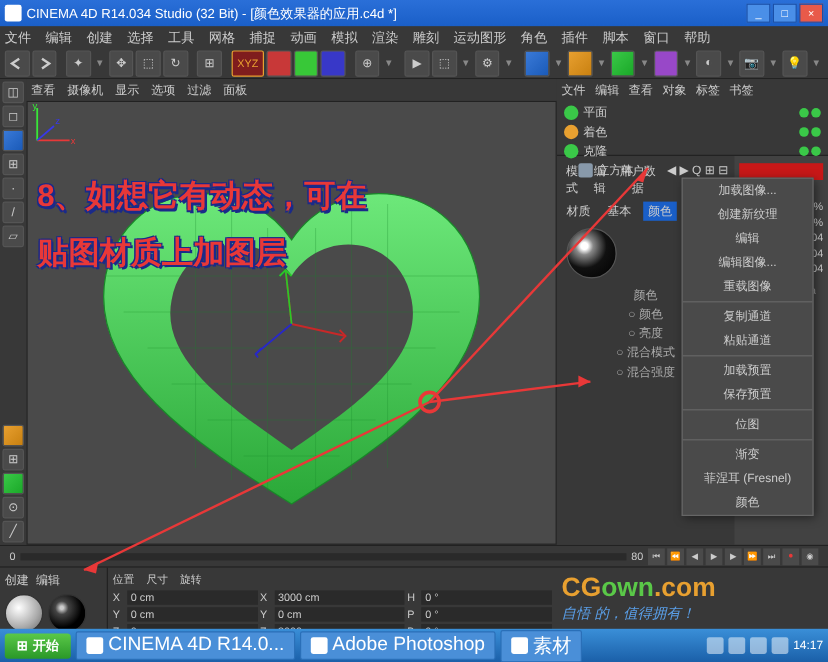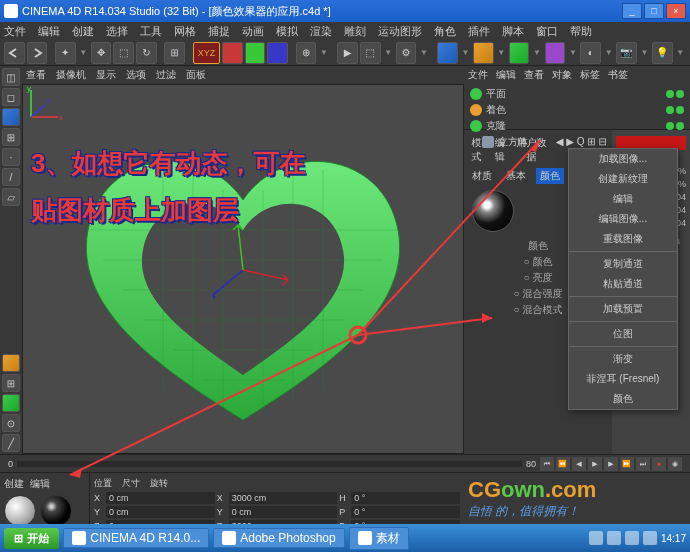--- a/index.html
+++ b/index.html
@@ -90,21 +90,21 @@
 
 .right-footer { width: 226px; padding: 4px; position: relative; }
 .cgown { font-size: 22px; font-weight: bold; }
 .cgown .cg { color: #e8a030; }
 .cgown .own { color: #5ac848; }
 .cgown .com { color: #e8a030; }
 .slogan { font-size: 12px; color: #5a9fe8; font-style: italic; }
 
 .taskbar { position: absolute; bottom: 0; left: 0; right: 0; height: 28px; background: linear-gradient(#3a8fd8, #1a5fa8); display: flex; align-items: center; padding: 0 4px; gap: 4px; }
 .start-btn { background: linear-gradient(#5ac848, #2a9828); border-radius: 3px; padding: 3px 10px; color: #fff; font-size: 11px; font-weight: bold; cursor: pointer; display: flex; align-items: center; gap: 4px; }
-.task-item { background: #4a8fd8; border: 1px solid #2a6fb8; border-radius: 2px; padding: 2px 8px; color: #fff; font-size: 12px; cursor: pointer; display: flex; align-items: center; gap: 4px; }
+.task-item { background: #4a8fd8; border: 1px solid #2a6fb8; border-radius: 2px; padding: 2px 8px; color: #fff; font-size: 16px; cursor: pointer; display: flex; align-items: center; gap: 4px; }
 .task-item .ti-icon { width: 14px; height: 14px; background: #fff; border-radius: 2px; }
 .tray { margin-left: auto; display: flex; gap: 4px; align-items: center; color: #fff; font-size: 10px; }
 .tray .tr-icon { width: 14px; height: 14px; background: rgba(255,255,255,0.5); border-radius: 2px; }
 
 .arrows-overlay { position: absolute; top: 0; left: 0; pointer-events: none; z-index: 25; }
 </style>
 </head>
 <body>
 
 <div class="titlebar">
@@ -241,21 +241,21 @@
               <path d="M40 5 L45 10 L40 15"></path>
             <line x1="0" y1="0" x2="-5" y2="-45"></line>
               <path d="M-10 -40 L-5 -45 L0 -40" stroke="#28c828"></path>
             <line x1="0" y1="0" x2="-5" y2="-45" stroke="#28c828"></line>
             <line x1="0" y1="0" x2="-30" y2="25" stroke="#2828c8"></line>
               <path d="M-25 20 L-30 25 L-28 28" stroke="#2828c8"></path>
           </g>
         </g>
       </svg>
       <div class="annotation">
-        <div>3、如想它有动态，可在</div>
+        <div>8、如想它有动态，可在</div>
         <div>贴图材质上加图层</div>
       </div>
       <svg class="axis-gizmo" width="40" height="40">
         <line x1="8" y1="32" x2="35" y2="32" stroke="#e83838" stroke-width="1.5"></line>
         <line x1="8" y1="32" x2="8" y2="5" stroke="#38e838" stroke-width="1.5"></line>
         <line x1="8" y1="32" x2="22" y2="20" stroke="#3838e8" stroke-width="1.5"></line>
         <text x="36" y="35" fill="#e83838" font-size="8">x</text>
         <text x="4" y="6" fill="#38e838" font-size="8">y</text>
         <text x="23" y="18" fill="#3838e8" font-size="8">z</text>
       </svg>
@@ -319,35 +319,36 @@
         <div class="attr-tabs">
           <span class="tab">材质</span>
           <span class="tab">基本</span>
           <span class="tab active">颜色</span>
         </div>
         <div class="mat-preview"></div>
         <div class="attr-sec">
           <div class="attr-label">颜色</div>
           <div class="attr-label">○ 颜色</div>
           <div class="attr-label">○ 亮度</div>
+          <div class="attr-label">○ 混合模式</div>
           <div class="attr-label">○ 混合强度</div>
-          <div class="attr-label">○ 混合模式</div>
         </div>
 
         <div class="context-menu" id="ctx-menu">
             <div class="mi">加载图像...</div>
             <div class="mi">创建新纹理</div>
             <div class="mi">编辑</div>
             <div class="mi">编辑图像...</div>
             <div class="mi">重载图像</div>
             <hr>
             <div class="mi">复制通道</div>
             <div class="mi">粘贴通道</div>
             <hr>
             <div class="mi">加载预置</div>
+            <div class="mi">保存预置</div>
             <hr>
             <div class="mi">位图</div>
             <hr>
             <div class="mi">渐变</div>
             <div class="mi">菲涅耳 (Fresnel)</div>
             <div class="mi">颜色</div>
           </div>
       </div>
 
       <div class="attr-right">

